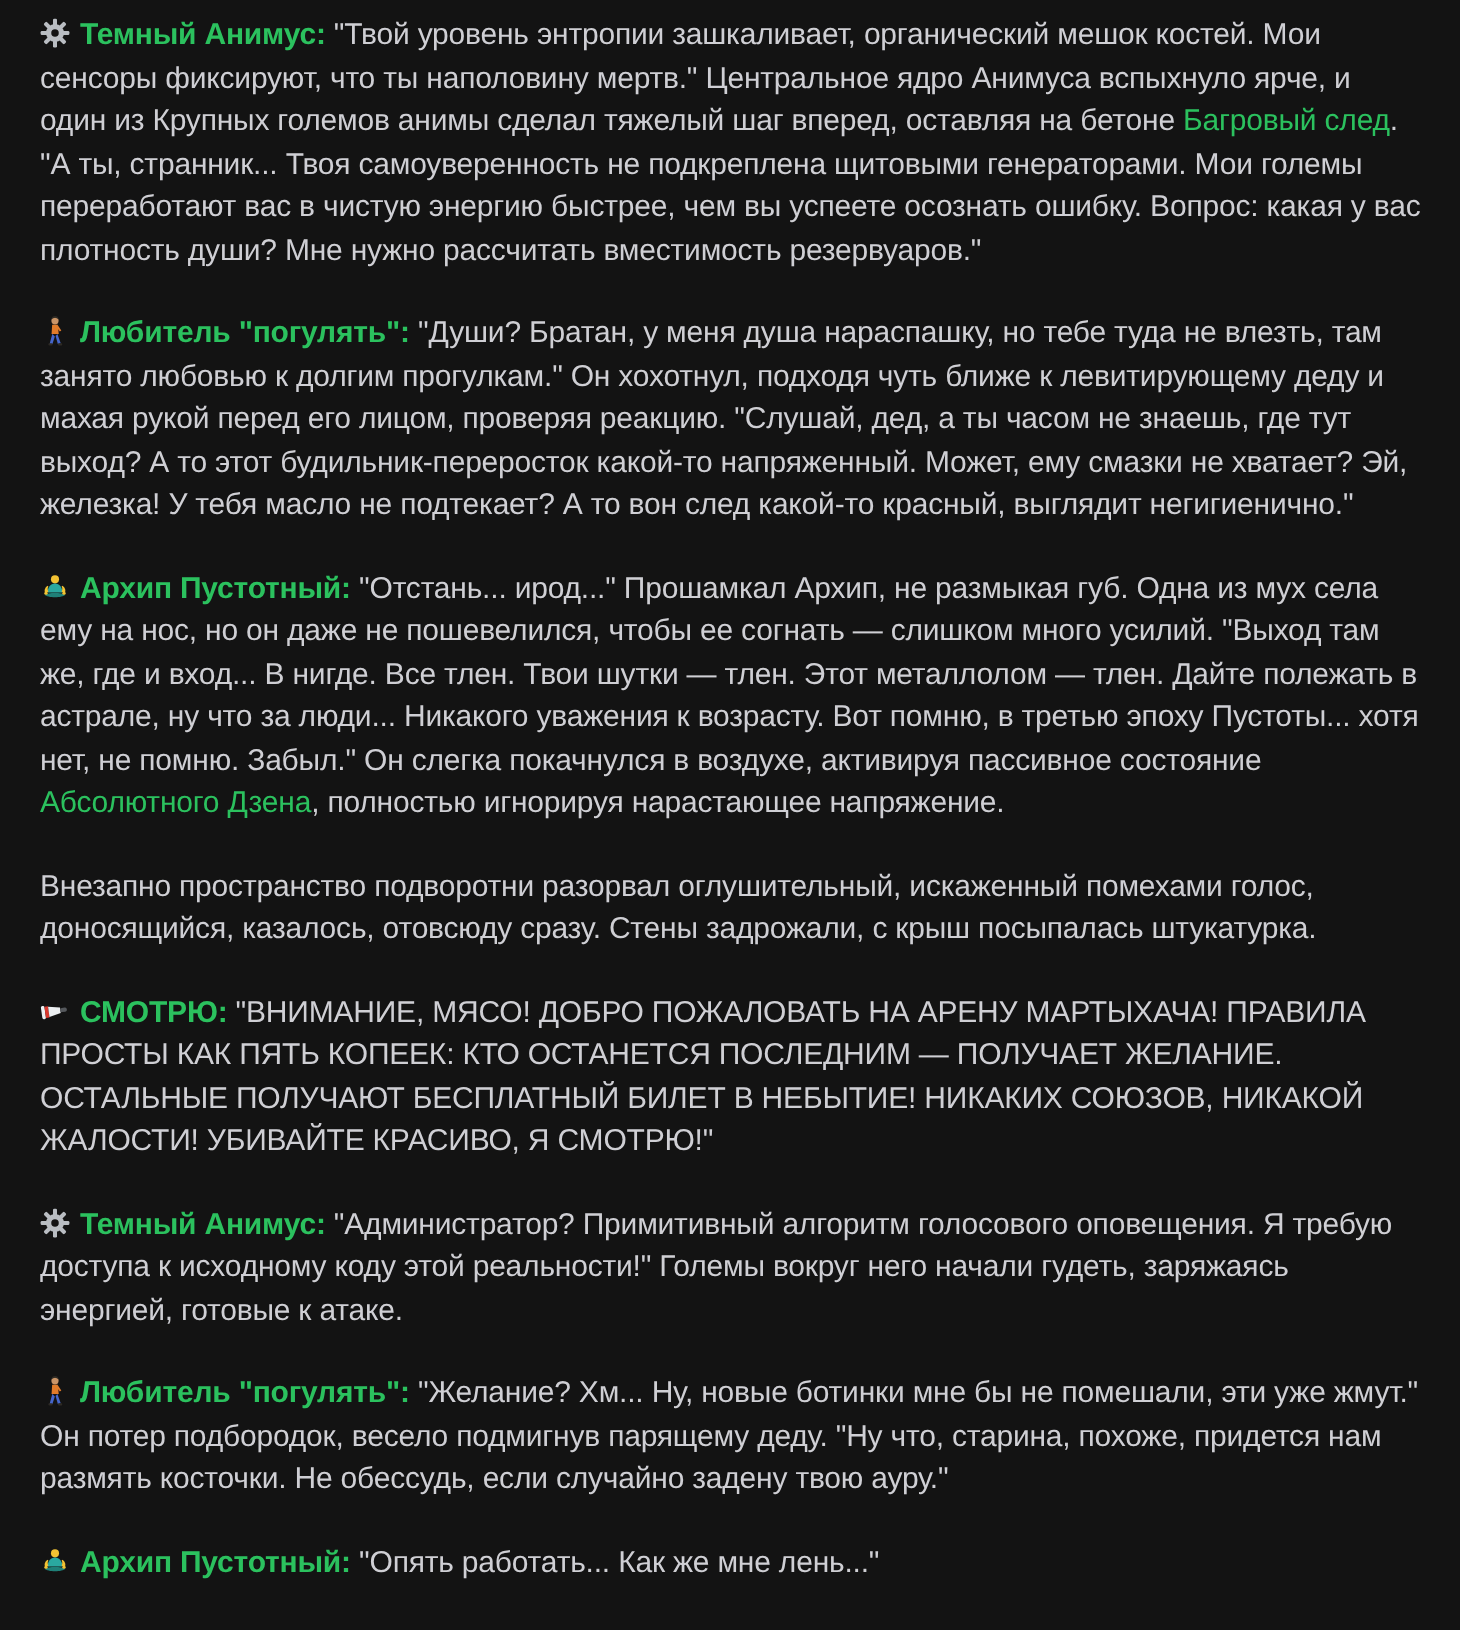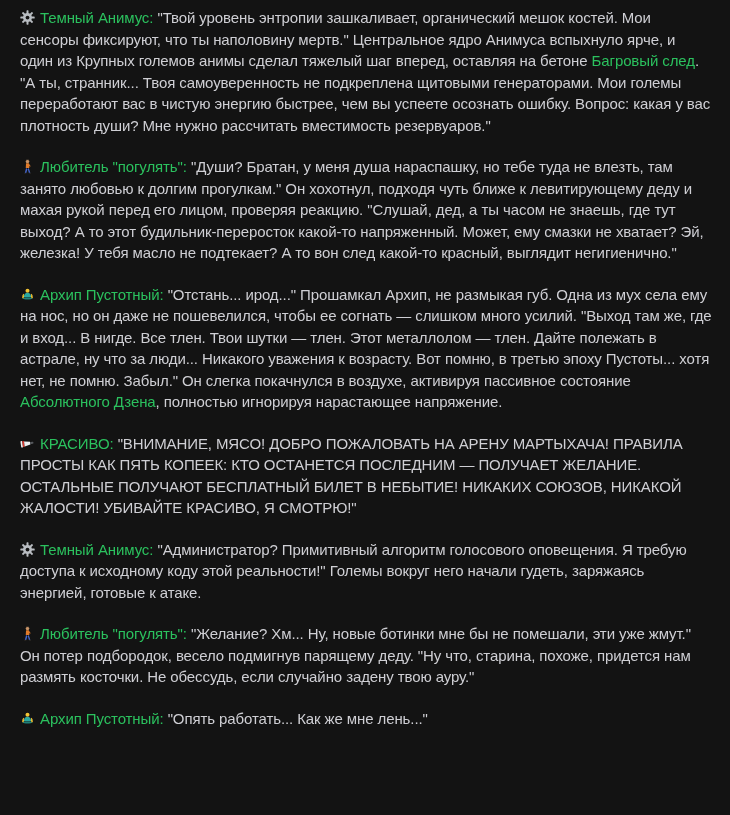--- a/index.html
+++ b/index.html
@@ -18,21 +18,21 @@
   p.message {
     margin: 0 0 20px 0;
     font-size: 15px;
     line-height: 21.5px;
     letter-spacing: -0.1px;
     color: var(--text-color, #cfcfd4);
   }
   p.message:last-child { margin-bottom: 0; }
   .speaker {
     color: var(--accent-green, #2bc15e);
-    font-weight: normal;
+    font-weight: bold;
   }
   .term {
     color: var(--accent-green, #2bc15e);
     font-weight: normal;
   }
   .msg-icon {
     display: inline-block;
     width: 15px;
     height: 15px;
     vertical-align: -2px;
@@ -70,28 +70,29 @@
         </svg></span><b class="speaker">Любитель "погулять":</b><span class="plain"> "Души? Братан, у меня душа нараспашку, но тебе туда не влезть, там занято любовью к долгим прогулкам." Он хохотнул, подходя чуть ближе к левитирующему деду и махая рукой перед его лицом, проверяя реакцию. "Слушай, дед, а ты часом не знаешь, где тут выход? А то этот будильник-переросток какой-то напряженный. Может, ему смазки не хватает? Эй, железка! У тебя масло не подтекает? А то вон след какой-то красный, выглядит негигиенично."</span></p>
     <p class="message"><span class="msg-icon"><svg viewBox="0 0 20 17">
           <circle cx="10" cy="3.4" r="2.7" fill="#f2c233"></circle>
           <path d="M10 6.2 C6.8 6.2 5.4 8.6 4.9 12.2 L15.1 12.2 C14.6 8.6 13.2 6.2 10 6.2 Z" fill="#2aa8a0"></path>
           <path d="M5 7.6 C3.2 8.8 2.6 10.8 3.4 12.4 L5.6 11.6 C5 10.4 5 9 5.6 8.2 Z" fill="#f2c233"></path>
           <path d="M15 7.6 C16.8 8.8 17.4 10.8 16.6 12.4 L14.4 11.6 C15 10.4 15 9 14.4 8.2 Z" fill="#f2c233"></path>
           <path d="M3 13.6 C5 15.8 15 15.8 17 13.6 C14.6 12.2 5.4 12.2 3 13.6 Z" fill="#1f8078"></path>
           <circle cx="4" cy="12.6" r="1.1" fill="#f2c233"></circle>
           <circle cx="16" cy="12.6" r="1.1" fill="#f2c233"></circle>
         </svg></span><b class="speaker">Архип Пустотный:</b><span class="plain"> "Отстань... ирод..." Прошамкал Архип, не размыкая губ. Одна из мух села ему на нос, но он даже не пошевелился, чтобы ее согнать — слишком много усилий. "Выход там же, где и вход... В нигде. Все тлен. Твои шутки — тлен. Этот металлолом — тлен. Дайте полежать в астрале, ну что за люди... Никакого уважения к возрасту. Вот помню, в третью эпоху Пустоты... хотя нет, не помню. Забыл." Он слегка покачнулся в воздухе, активируя пассивное состояние </span><b class="term">Абсолютного Дзена</b><span class="plain">, полностью игнорируя нарастающее напряжение.</span></p>
+    <p class="message"><span class="plain">Внезапно пространство подворотни разорвал оглушительный, искаженный помехами голос, доносящийся, казалось, отовсюду сразу. Стены задрожали, с крыш посыпалась штукатурка.</span></p>
     <p class="message"><span class="msg-icon"><svg viewBox="0 0 20 16">
           <g transform="rotate(-8 10 8)">
             <rect x="1" y="3.6" width="2.4" height="8.8" rx="1.1" fill="#eceff1"></rect>
             <rect x="3.4" y="4.2" width="2.4" height="7.6" fill="#d8382e"></rect>
             <path d="M5.8 4.6 L13.6 6.2 L13.6 9.8 L5.8 11.4 Z" fill="#eceff1"></path>
             <rect x="13.4" y="6.6" width="4.6" height="2.8" rx="1.3" fill="#55585c"></rect>
           </g>
-        </svg></span><b class="speaker">КРАСИВО:</b><span class="plain"> "ВНИМАНИЕ, МЯСО! ДОБРО ПОЖАЛОВАТЬ НА АРЕНУ МАРТЫХАЧА! ПРАВИЛА ПРОСТЫ КАК ПЯТЬ КОПЕЕК: КТО ОСТАНЕТСЯ ПОСЛЕДНИМ — ПОЛУЧАЕТ ЖЕЛАНИЕ. ОСТАЛЬНЫЕ ПОЛУЧАЮТ БЕСПЛАТНЫЙ БИЛЕТ В НЕБЫТИЕ! НИКАКИХ СОЮЗОВ, НИКАКОЙ ЖАЛОСТИ! УБИВАЙТЕ КРАСИВО, Я СМОТРЮ!"</span></p>
+        </svg></span><b class="speaker">СМОТРЮ:</b><span class="plain"> "ВНИМАНИЕ, МЯСО! ДОБРО ПОЖАЛОВАТЬ НА АРЕНУ МАРТЫХАЧА! ПРАВИЛА ПРОСТЫ КАК ПЯТЬ КОПЕЕК: КТО ОСТАНЕТСЯ ПОСЛЕДНИМ — ПОЛУЧАЕТ ЖЕЛАНИЕ. ОСТАЛЬНЫЕ ПОЛУЧАЮТ БЕСПЛАТНЫЙ БИЛЕТ В НЕБЫТИЕ! НИКАКИХ СОЮЗОВ, НИКАКОЙ ЖАЛОСТИ! УБИВАЙТЕ КРАСИВО, Я СМОТРЮ!"</span></p>
     <p class="message"><span class="msg-icon"><svg viewBox="0 0 24 24">
           <g fill="#b9bdc2">
             <rect x="10.4" y="0.5" width="3.2" height="6" rx="1"></rect>
             <rect x="10.4" y="0.5" width="3.2" height="6" rx="1" transform="rotate(45 12 12)"></rect>
             <rect x="10.4" y="0.5" width="3.2" height="6" rx="1" transform="rotate(90 12 12)"></rect>
             <rect x="10.4" y="0.5" width="3.2" height="6" rx="1" transform="rotate(135 12 12)"></rect>
             <rect x="10.4" y="0.5" width="3.2" height="6" rx="1" transform="rotate(180 12 12)"></rect>
             <rect x="10.4" y="0.5" width="3.2" height="6" rx="1" transform="rotate(225 12 12)"></rect>
             <rect x="10.4" y="0.5" width="3.2" height="6" rx="1" transform="rotate(270 12 12)"></rect>
             <rect x="10.4" y="0.5" width="3.2" height="6" rx="1" transform="rotate(315 12 12)"></rect>

